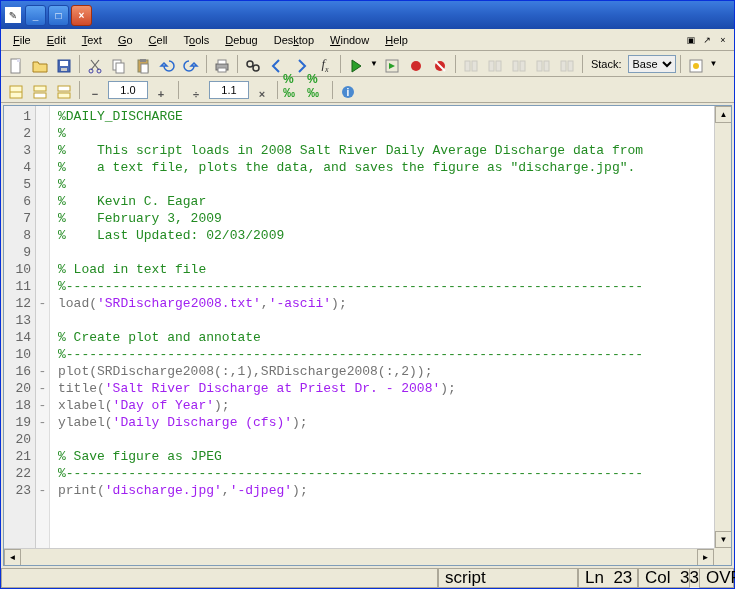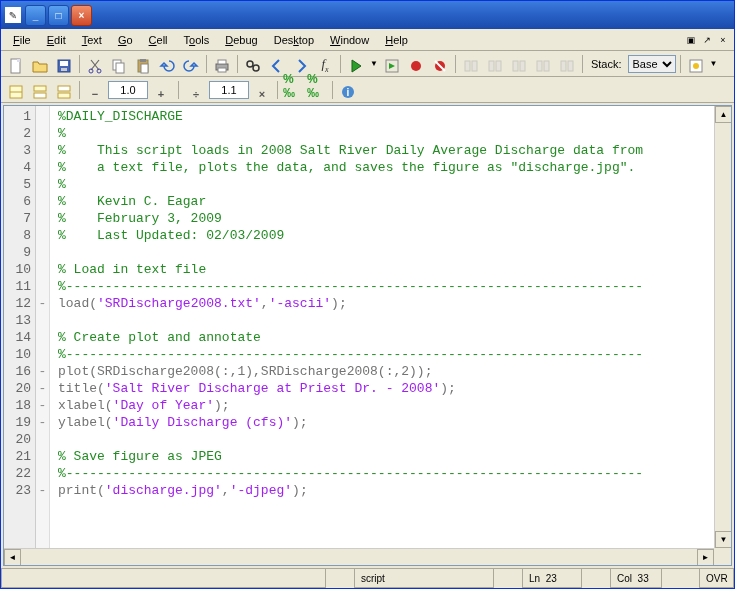--- a/index.html
+++ b/index.html
@@ -33,21 +33,21 @@
 .c-func { color: #737373; }
 .scrollbar-v { position: absolute; right: 0; top: 0; bottom: 17px; width: 17px; background: #ece9d8; border-left: 1px solid #ccc; }
 .scrollbar-v .sb-btn { width: 17px; height: 17px; background: #ece9d8; border: 1px solid #aca899; display: flex; align-items: center; justify-content: center; font-size: 8px; }
 .scrollbar-v .sb-track { position: absolute; top: 17px; bottom: 17px; left: 0; right: 0; }
 .scrollbar-v .sb-bottom { position: absolute; bottom: 0; }
 .scrollbar-h { position: absolute; left: 0; right: 17px; bottom: 0; height: 17px; background: #ece9d8; border-top: 1px solid #ccc; }
 .scrollbar-h .sb-btn { width: 17px; height: 17px; background: #ece9d8; border: 1px solid #aca899; display: inline-flex; align-items: center; justify-content: center; font-size: 8px; position: absolute; }
 .scrollbar-h .sb-right { right: 0; }
 .scroll-corner { position: absolute; right: 0; bottom: 0; width: 17px; height: 17px; background: #ece9d8; }
 .code-marker { position: absolute; right: 2px; top: 4px; width: 10px; height: 10px; background: #40c040; border: 1px solid #208020; }
-.statusbar { background: #ece9d8; height: 20px; display: flex; align-items: center; border-top: 1px solid #aca899; font-size: 10px; gap: 28px; }
+.statusbar { background: #ece9d8; height: 20px; display: flex; align-items: center; border-top: 1px solid #aca899; font-size: 17px; }
 .status-cell { border: 1px solid #aca899; border-top: none; height: 100%; padding: 2px 6px; display: flex; align-items: center; }
 .status-left { flex: 1.3; }
 .status-script { width: 140px; }
 .status-ln { width: 60px; }
 .status-col { width: 52px; }
 .status-ovr { width: 35px; margin-left: 9px; }
 </style>
 </head>
 <body>
 

